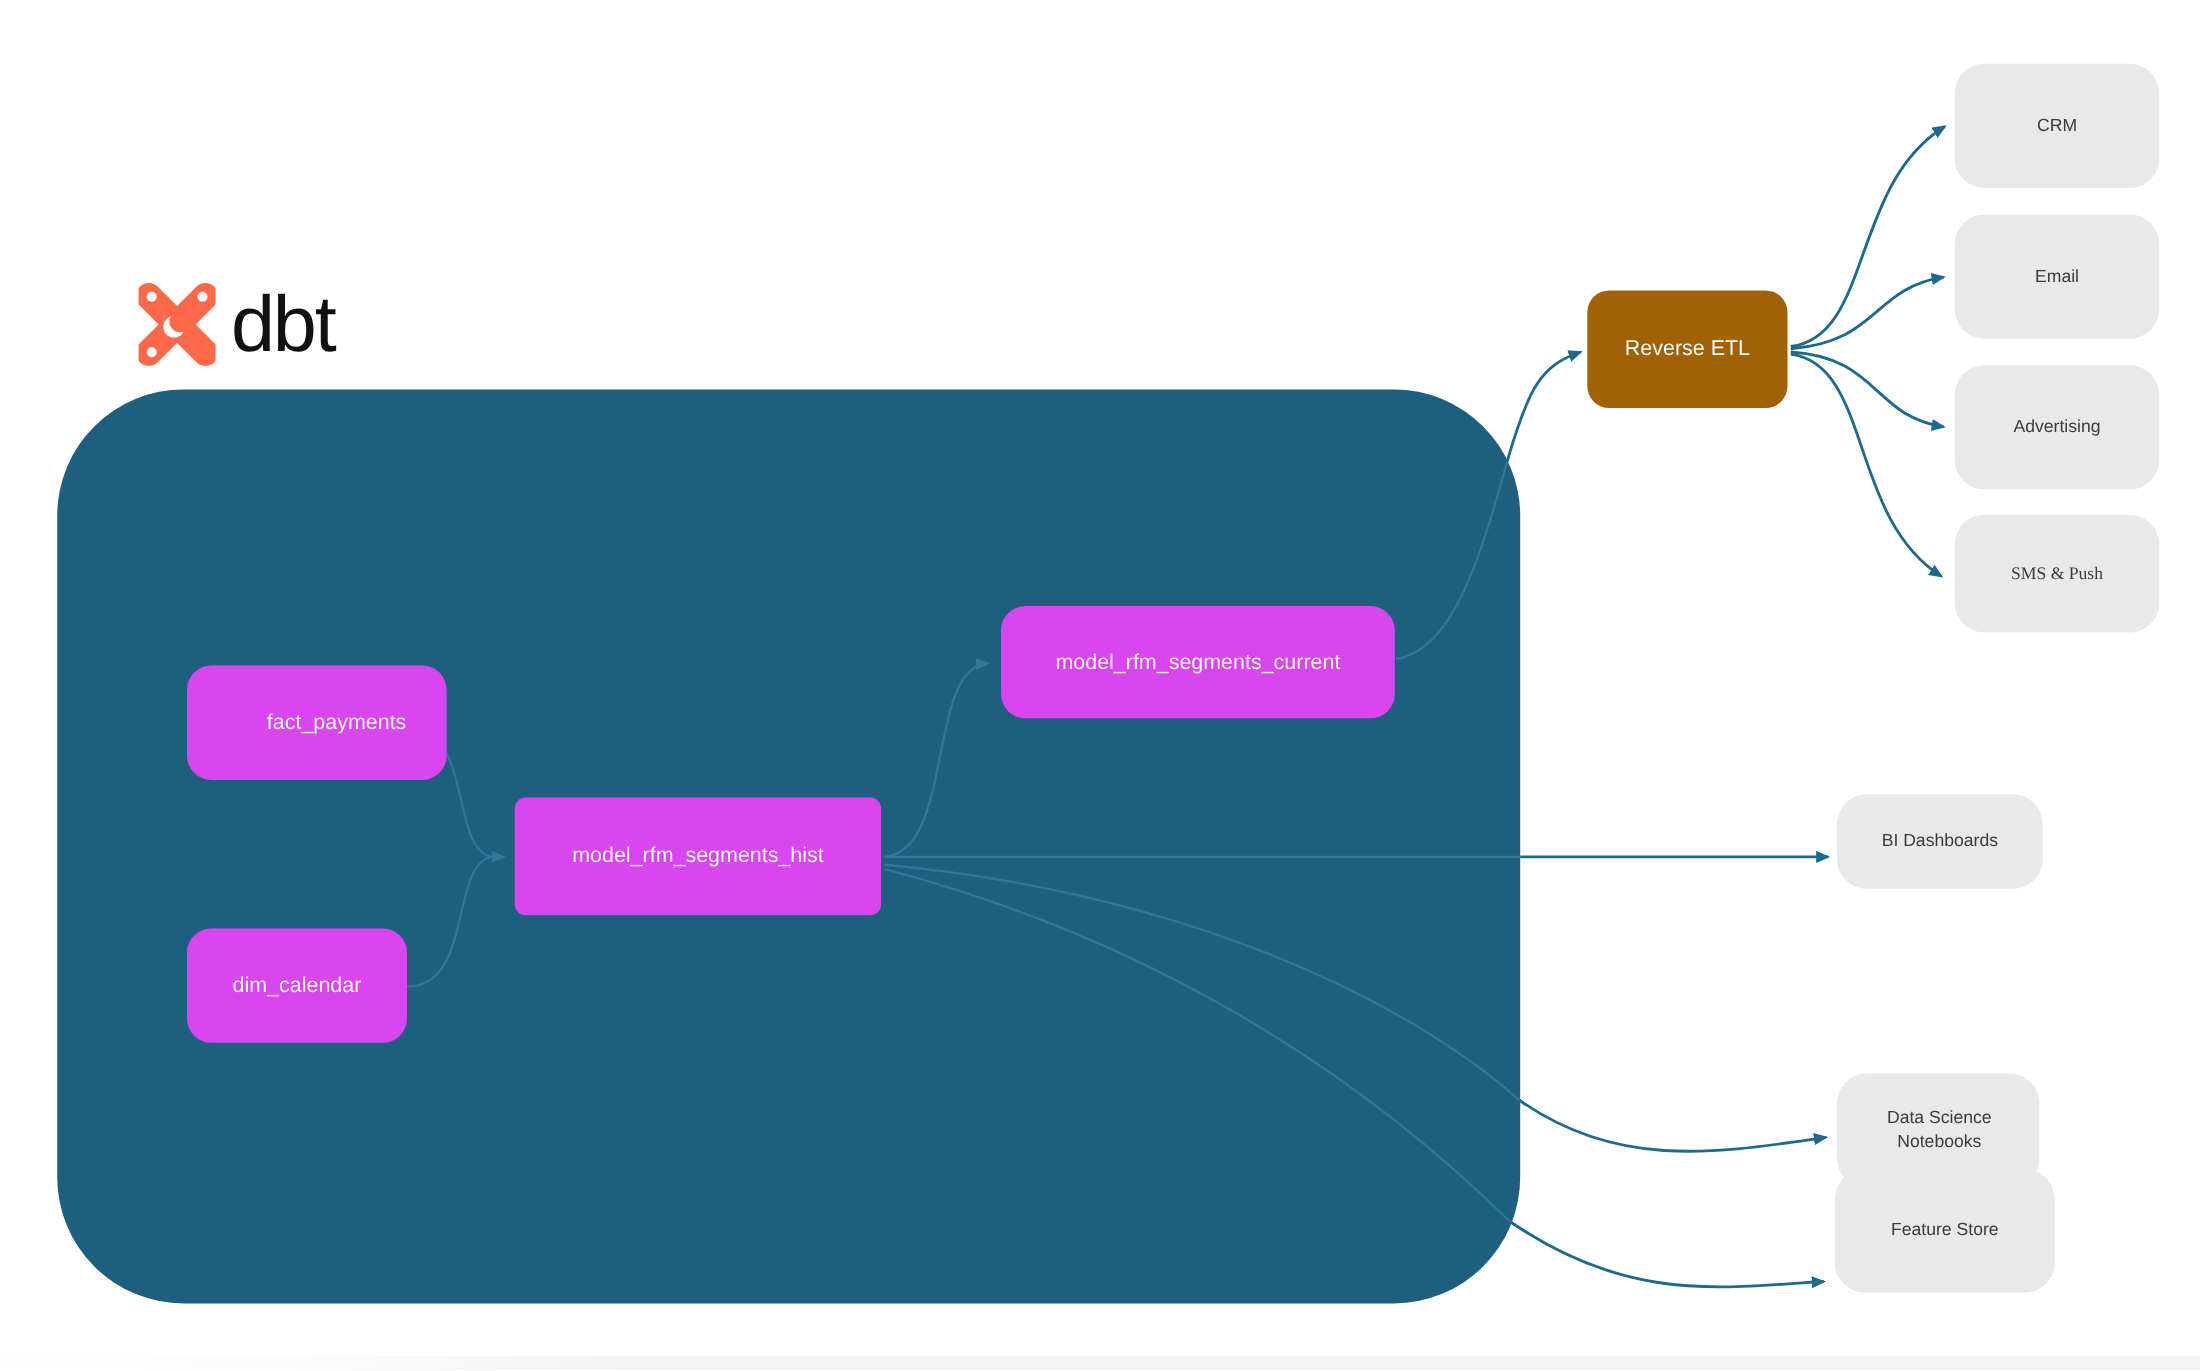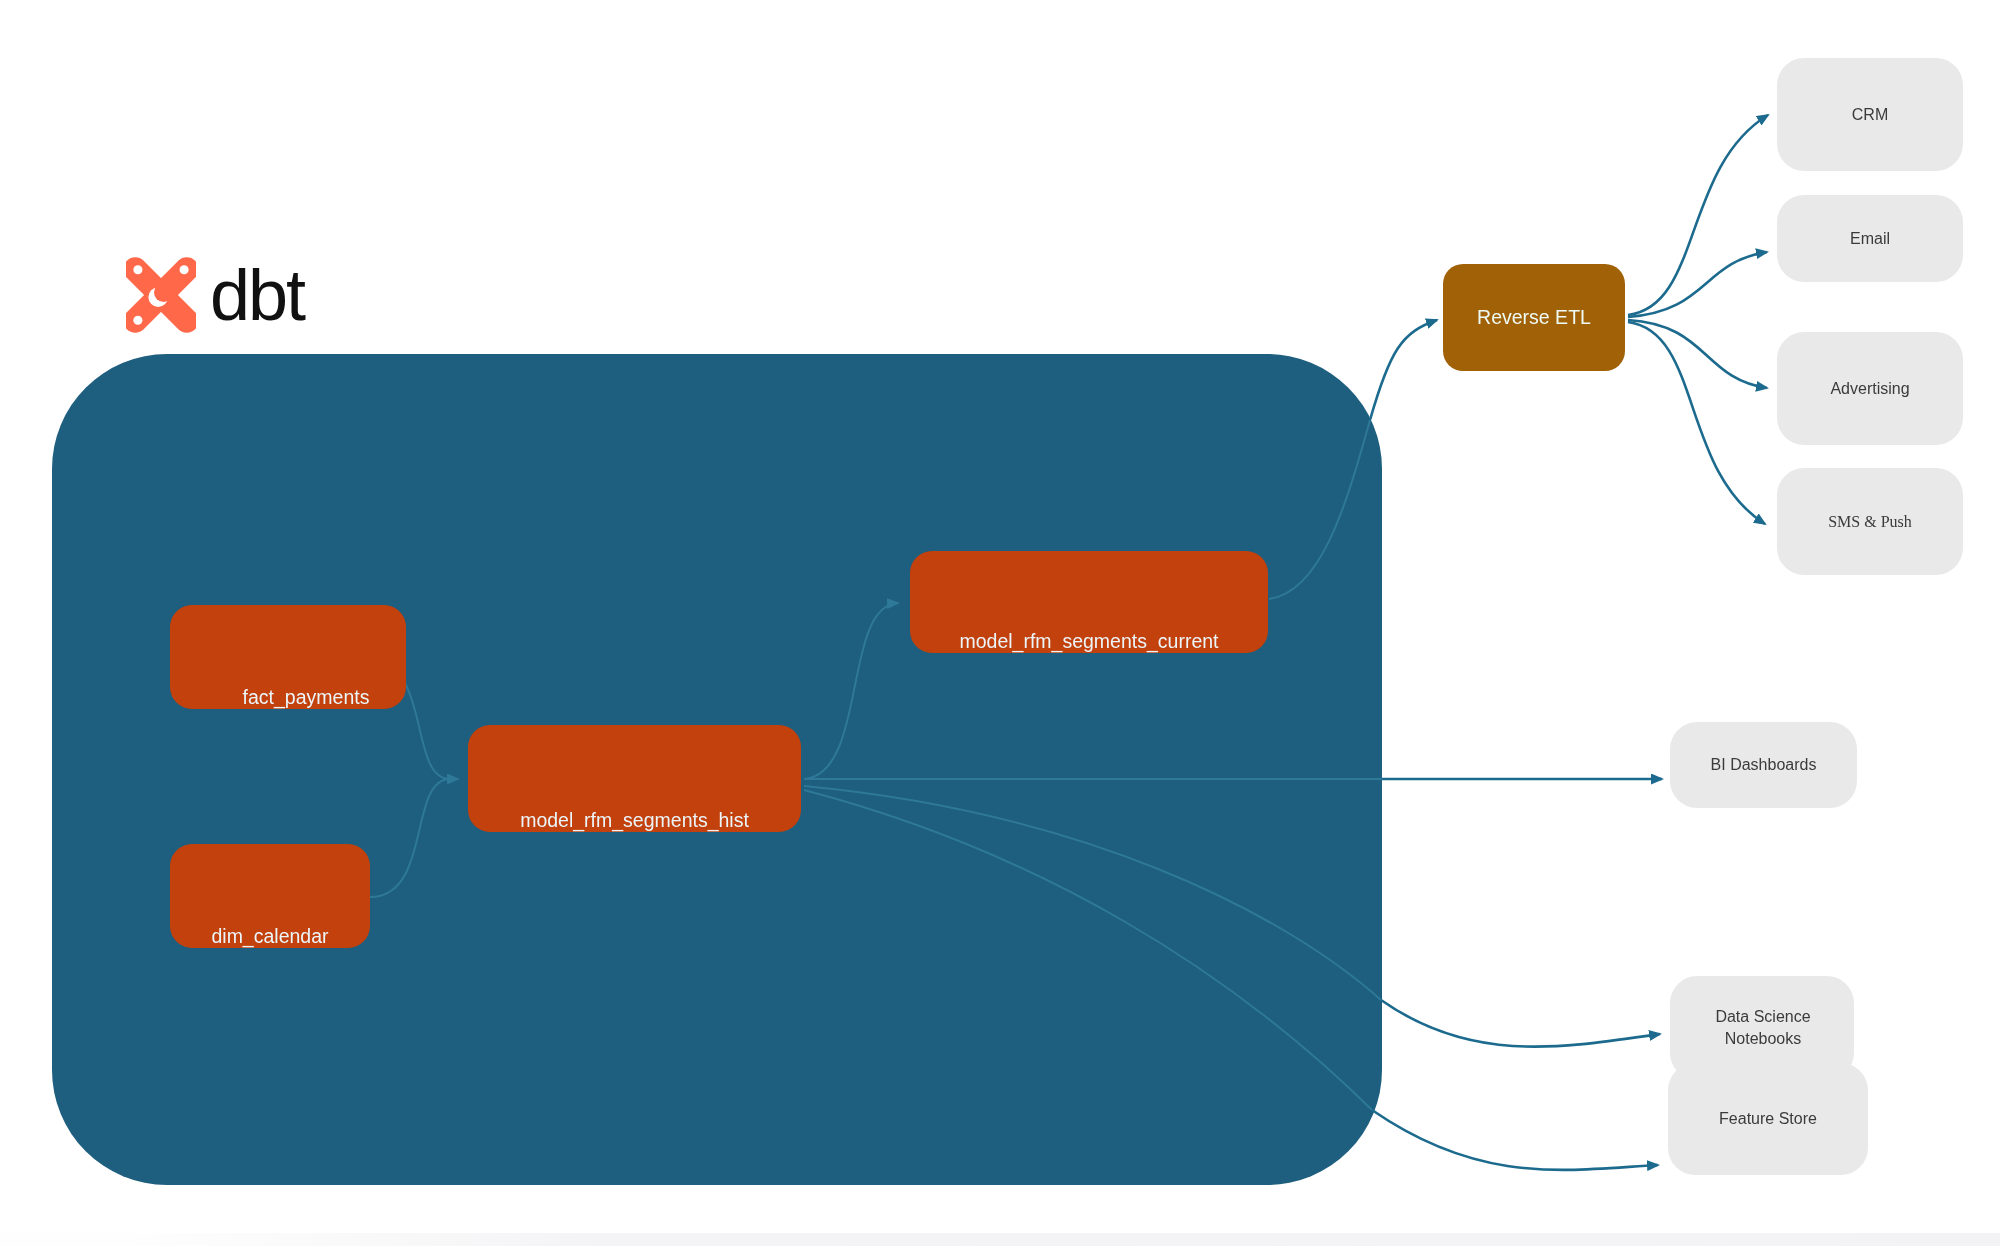--- a/index.html
+++ b/index.html
@@ -17,44 +17,44 @@
   }
 
   
   .wh-container {
     position:absolute; left:52px; top:354px; width:1330px; height:831px;
     background:#1E5E7E; border-radius:115px;
   }
 
   
   .node {
-    position:absolute; background:#c2410c; border-radius:22px;
-    color:#ecf6fa; font-size:19.5px; display:flex; align-items:flex-end;
+    position:absolute; background:#d946ef; border-radius:22px;
+    color:#ecf6fa; font-size:19.5px; display:flex; align-items:center;
     justify-content:center; text-align:center;
   }
   .n-fact    { left:170px; top:605px; width:200px; height:104px;padding-left:36px; }
   .n-dim     { left:170px; top:844px; width:200px; height:104px; }
-  .n-hist    { left:468px; top:725px; width:333px; height:107px; }
+  .n-hist    { left:468px; top:725px; width:333px; height:107px;border-radius:10px; }
   .n-current { left:910px; top:551px; width:358px; height:102px; }
 
   
   .reverse-etl {
     position:absolute; left:1443px; top:264px; width:182px; height:107px;
     background:#a16207; border-radius:20px; color:#eefaf5; font-size:19.5px;
     display:flex; align-items:center; justify-content:center;
   }
 
   
   .dest {
     position:absolute; background:#E9E9E9; border-radius:27px; color:#3b3b3b;
     font-size:16px; display:flex; align-items:center; justify-content:center;
     text-align:center; line-height:1.35; padding:0 14px; box-sizing:border-box;
   }
   .d-crm   { left:1777px; top:58px;   width:186px; height:113px; }
-  .d-email { left:1777px; top:195px;  width:186px; height:87px; }
+  .d-email { left:1777px; top:195px;  width:186px; height:113px; }
   .d-adv   { left:1777px; top:332px;  width:186px; height:113px; }
   .d-sms   { left:1777px; top:468px;  width:186px; height:107px;font-family:Liberation Serif, serif; }
   .d-bi    { left:1670px; top:722px;  width:187px; height:86px; }
   .d-ds    { left:1670px; top:976px;  width:184px; height:104px;padding-left:16px; }
   .d-fs    { left:1668px; top:1063px; width:200px; height:112px; }
 
   
   .edges { position:absolute; left:0; top:0; width:2000px; height:1246px; pointer-events:none; }
 
   

